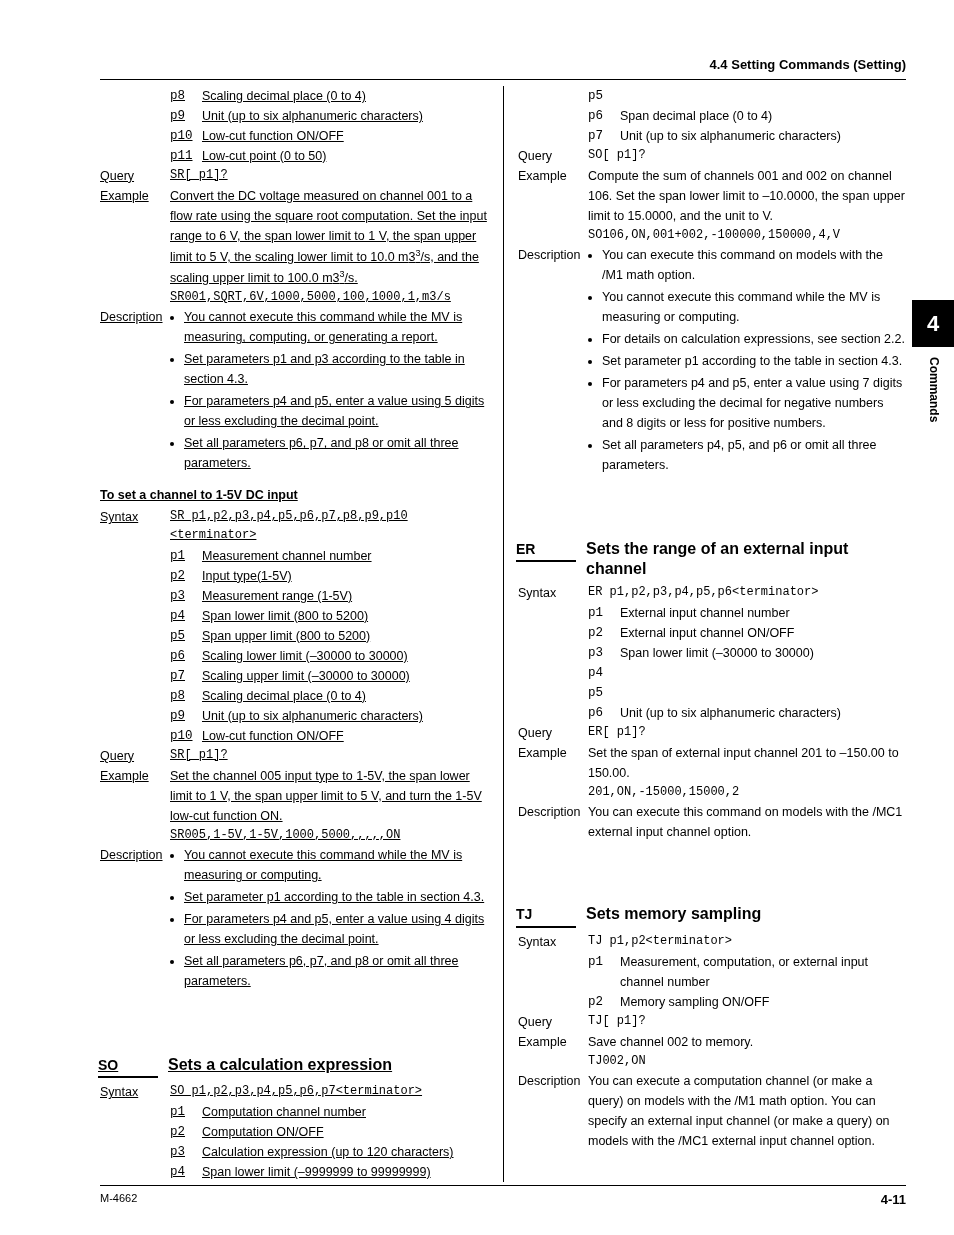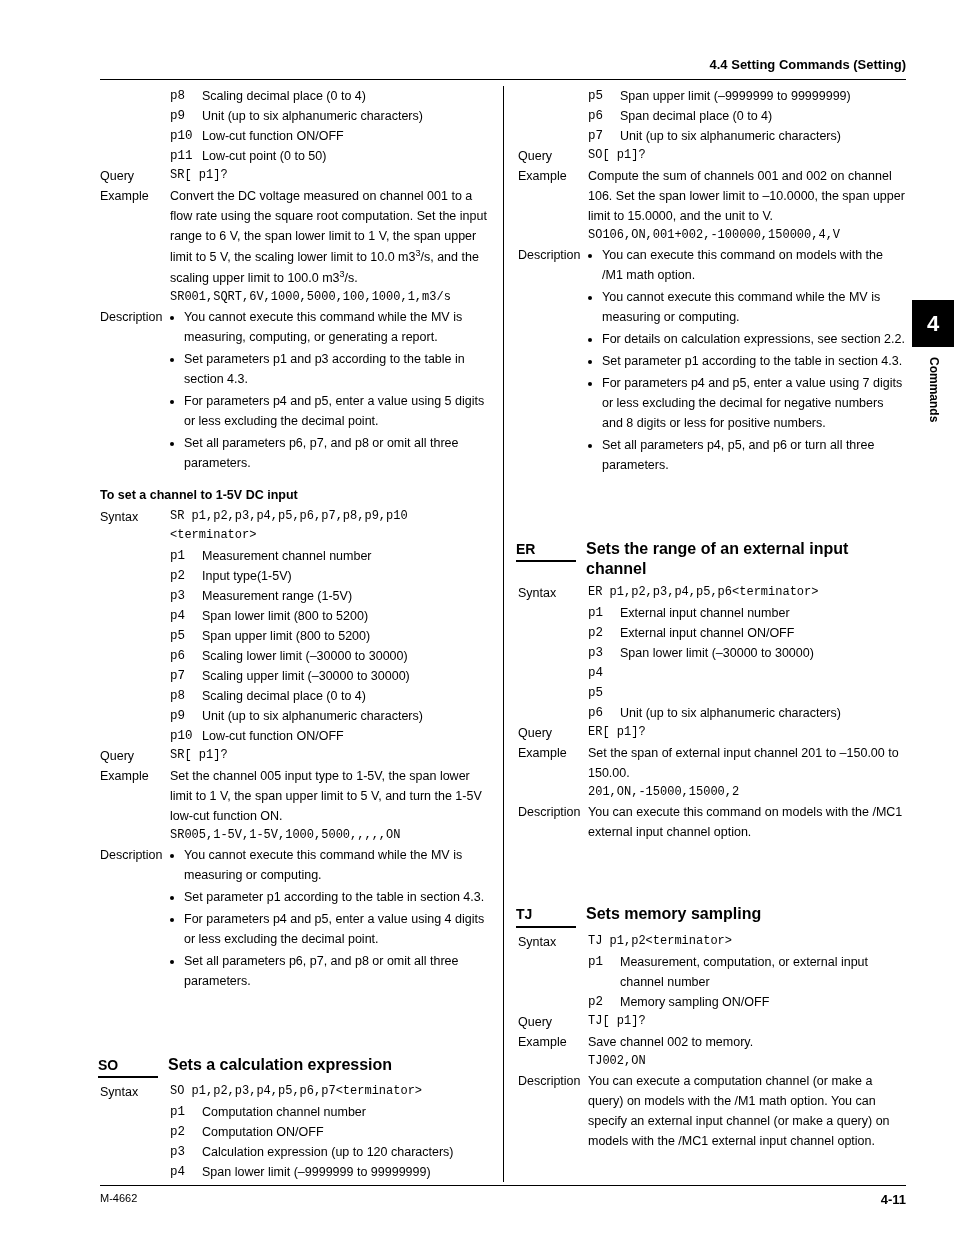--- a/index.html
+++ b/index.html
@@ -27,21 +27,21 @@
     font-size: 13px;
     margin-bottom: 3px;
   }
   .columns {
     display: flex;
     gap: 0;
   }
   .col {
     width: 50%;
   }
-  .col-left { padding-right: 14px; }
+  .col-left { padding-right: 14px; text-decoration: underline; }
   .col-right { padding-left: 14px; border-left: 1px solid #000; }
   .side-tab {
     position: absolute;
     right: 0;
     top: 300px;
     width: 42px;
     text-align: center;
   }
   .tab-num {
     background: #000;
@@ -244,21 +244,20 @@
             <div class="pd">Span lower limit (–9999999 to 99999999)</div>
           </div>
       </div>
     </div>
 
     <div class="col col-right">
 
       <div class="indent-params">
         <div class="plist">
             <div class="pn">p5</div>
-            <div class="pd">Span upper limit (–9999999 to 99999999)</div>
           </div>
         <div class="plist">
             <div class="pn">p6</div>
             <div class="pd">Span decimal place (0 to 4)</div>
           </div>
         <div class="plist">
             <div class="pn">p7</div>
             <div class="pd">Unit (up to six alphanumeric characters)</div>
           </div>
       </div>
@@ -274,21 +273,21 @@
       </div>
       <div class="row">
           <div class="lab">Description</div>
         <div class="content">
           <ul class="bullets">
             <li>You can execute this command on models with the /M1 math option.</li>
             <li>You cannot execute this command while the MV is measuring or computing.</li>
             <li>For details on calculation expressions, see section 2.2.</li>
             <li>Set parameter p1 according to the table in section 4.3.</li>
             <li>For parameters p4 and p5, enter a value using 7 digits or less excluding the decimal for negative numbers and 8 digits or less for positive numbers.</li>
-            <li>Set all parameters p4, p5, and p6 or turn all three parameters.</li>
+            <li>Set all parameters p4, p5, and p6 or omit all three parameters.</li>
           </ul>
         </div>
       </div>
 
       <div class="cmd-head">
         <div class="cmd-code">ER</div>
         <div class="cmd-title">Sets the range of an external input channel</div>
       </div>
       <div class="row">
           <div class="lab">Syntax</div>

